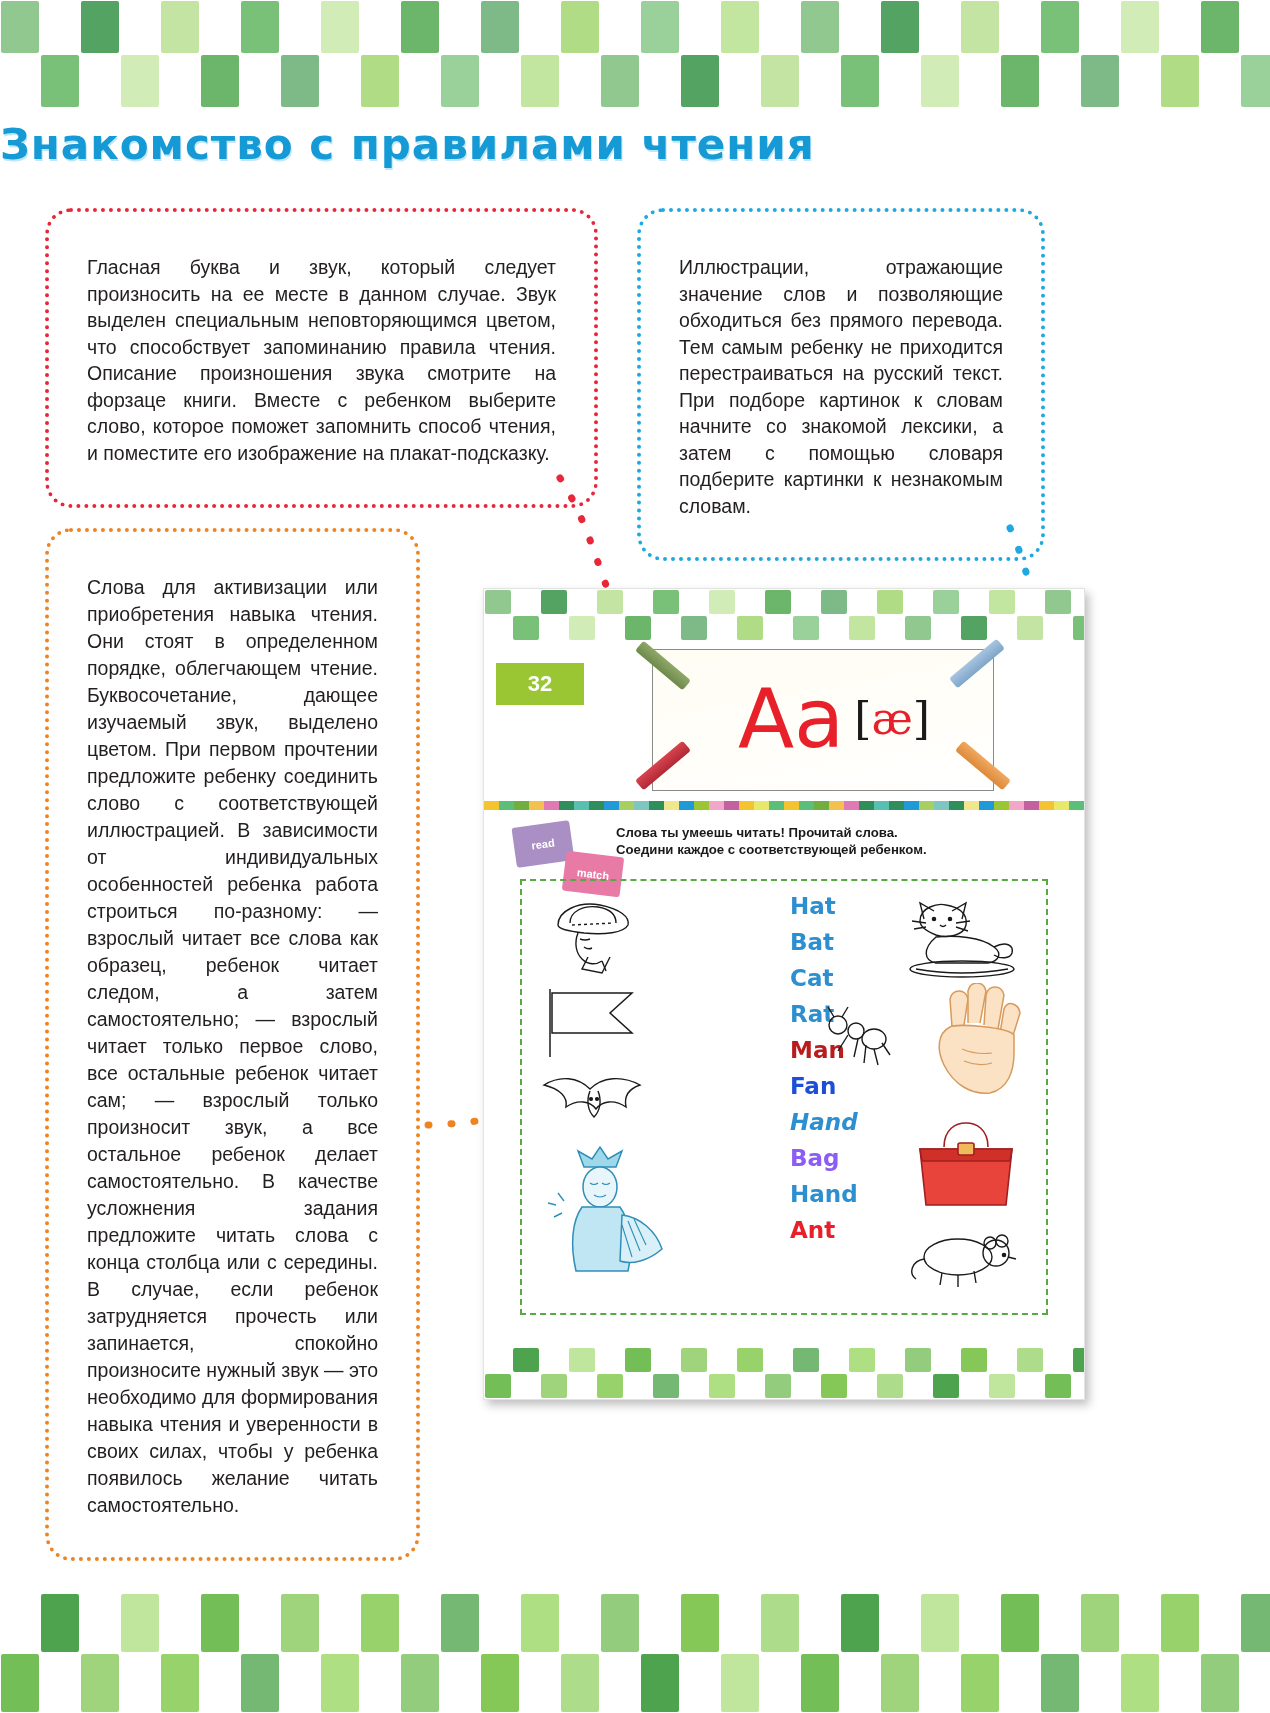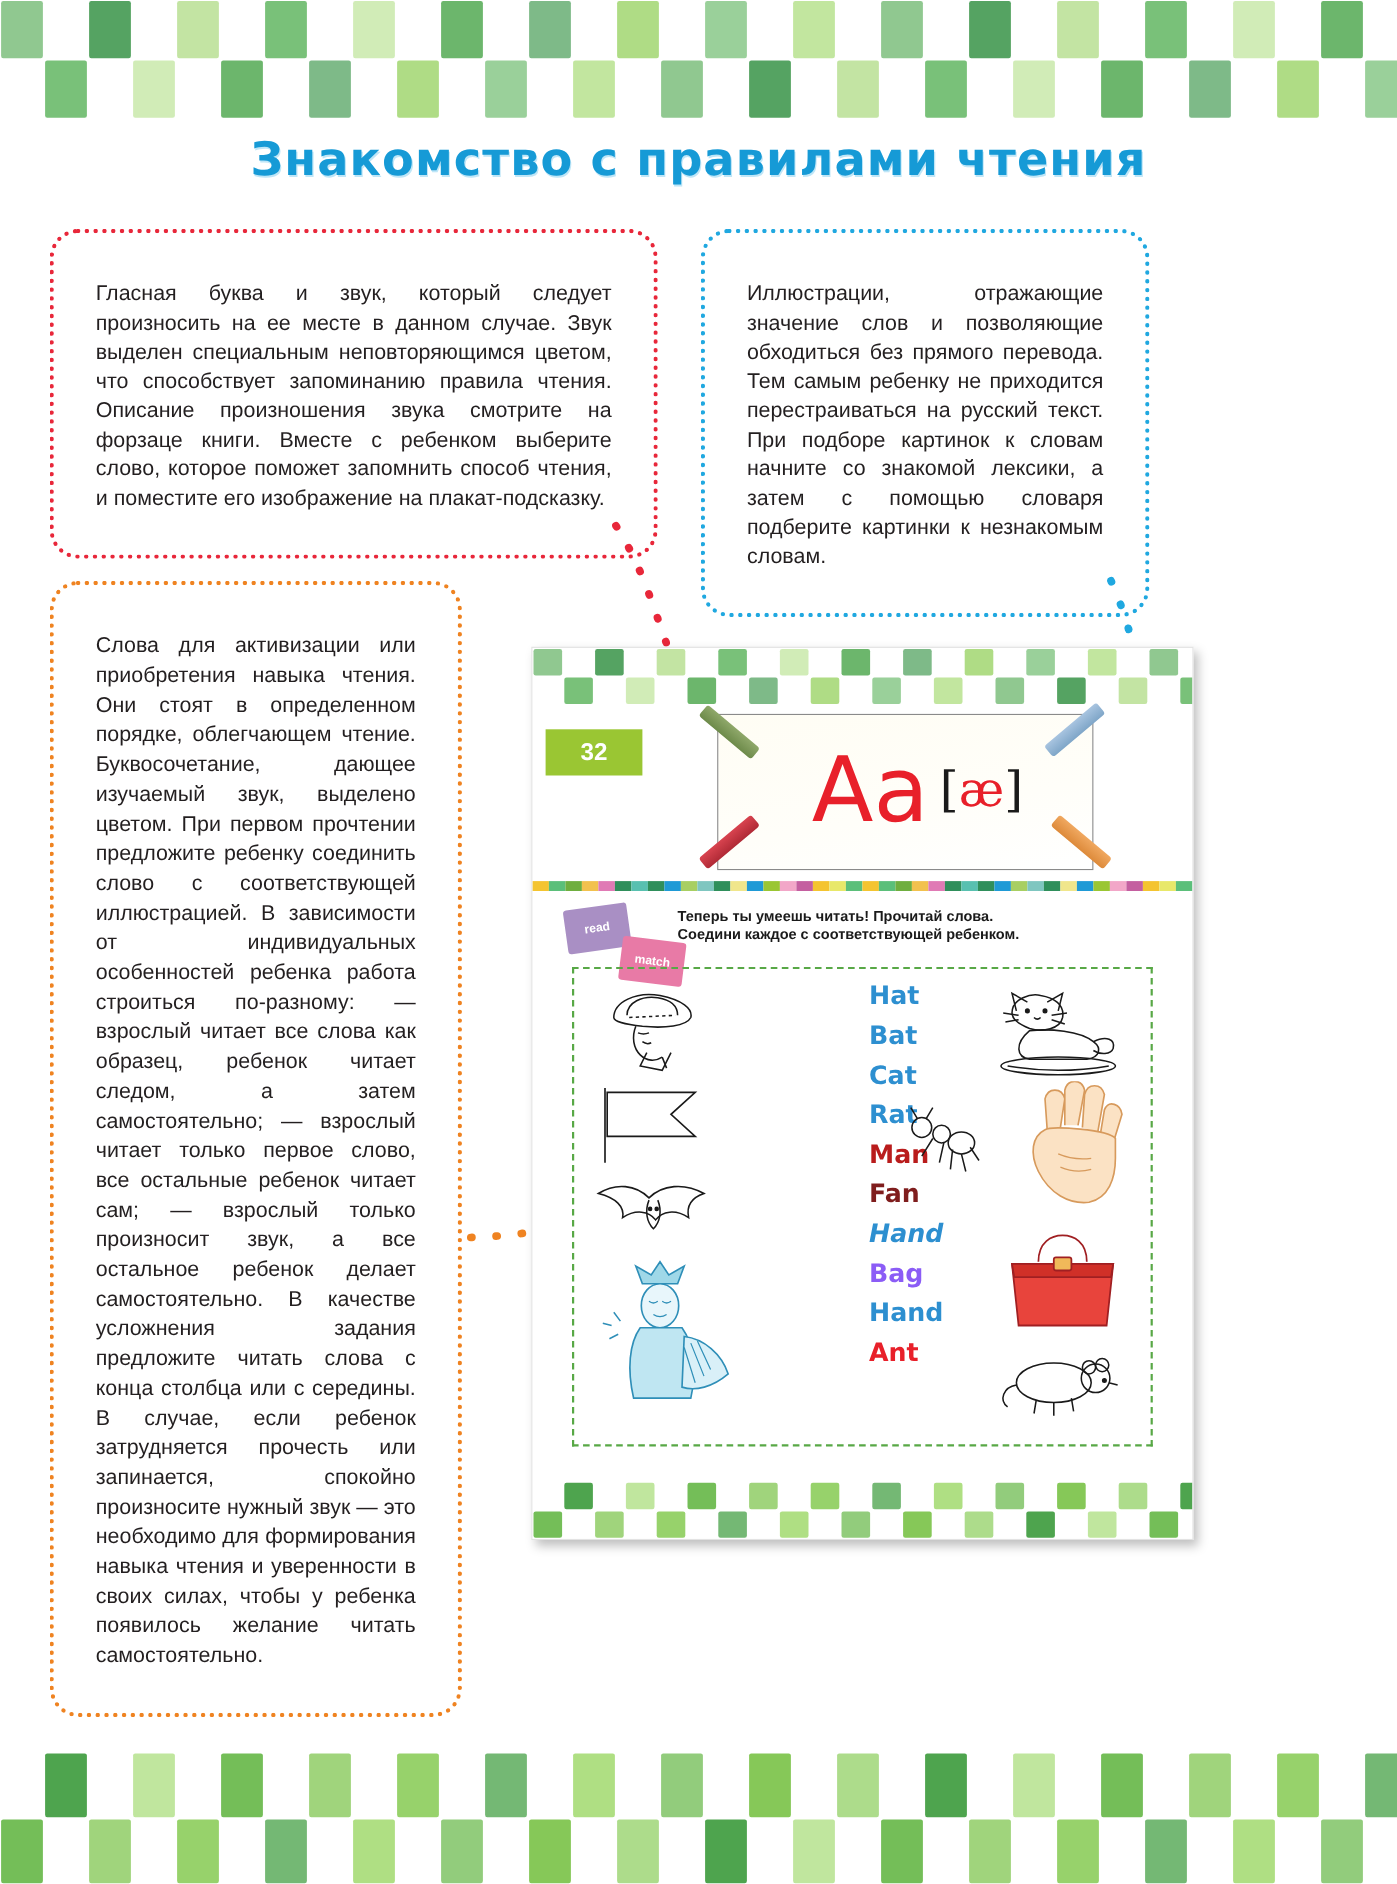--- a/index.html
+++ b/index.html
@@ -15,21 +15,20 @@
     position:absolute;left:0;width:1270px;
     overflow:hidden;
   }
   .checker-band.top{top:0;height:108px;}
   .checker-band.bottom{bottom:0;height:120px;}
   .checker-row{display:flex;height:50%;}
   .checker-cell{flex:1 0 auto;}
   
   .page-title{
     position:absolute;top:120px;left:0;width:1270px;
-    text-align:center;
     font-family:"DejaVu Sans", sans-serif;
     font-size:42px;font-weight:bold;
     color:#169ad6;
     letter-spacing:1px;
     text-shadow:1px 2px 0 #bfe6f7;
     font-style:normal;
   }
   
   .callout{
     position:absolute;
@@ -344,33 +343,33 @@
       <div style="background: rgb(91, 191, 122);"></div>
     </div>
 
   <div class="bp-instr">
     <div class="tag tag-read">
       <span>read</span>
     </div>
     <div class="tag tag-match">
       <span>match</span>
     </div>
-    <div>Теперь ты умеешь читать! Прочитай слова.</div>
+    <div>Слова ты умеешь читать! Прочитай слова.</div>
     <div>Соедини каждое с соответствующей ребенком.</div>
   </div>
 
   <div class="exercise-box">
 
     <div class="word-col">
         <div class="word" style="color: rgb(45, 143, 208);">Hat</div>
         <div class="word" style="color: rgb(45, 143, 208);">Bat</div>
         <div class="word" style="color: rgb(45, 143, 208);">Cat</div>
         <div class="word" style="color: rgb(45, 143, 208);">Rat</div>
         <div class="word" style="color: #b91c1c;">Man</div>
-        <div class="word" style="color: #7f1d1d;">Fan</div>
+        <div class="word" style="color: #1d4ed8;">Fan</div>
         <div class="word" style="color: rgb(45, 143, 208); font-style: italic;">Hand</div>
         <div class="word" style="color: #8b5cf6;">Bag</div>
         <div class="word" style="color: rgb(45, 143, 208);">Hand</div>
         <div class="word" style="color: rgb(232, 32, 42);">Ant</div>
       </div>
 
     <svg style="position:absolute;left:22px;top:14px;" width="96" height="82" viewBox="0 0 96 82">
       <g fill="none" stroke="#1a1a1a" stroke-width="1.4">
         <path d="M14 30 C14 16, 34 6, 56 10 C76 14, 86 22, 84 30 C80 38, 60 40, 40 38 C24 36, 14 34, 14 30 Z"></path>
         <path d="M26 28 C26 16, 40 10, 54 12 C66 14, 72 20, 72 28"></path>

